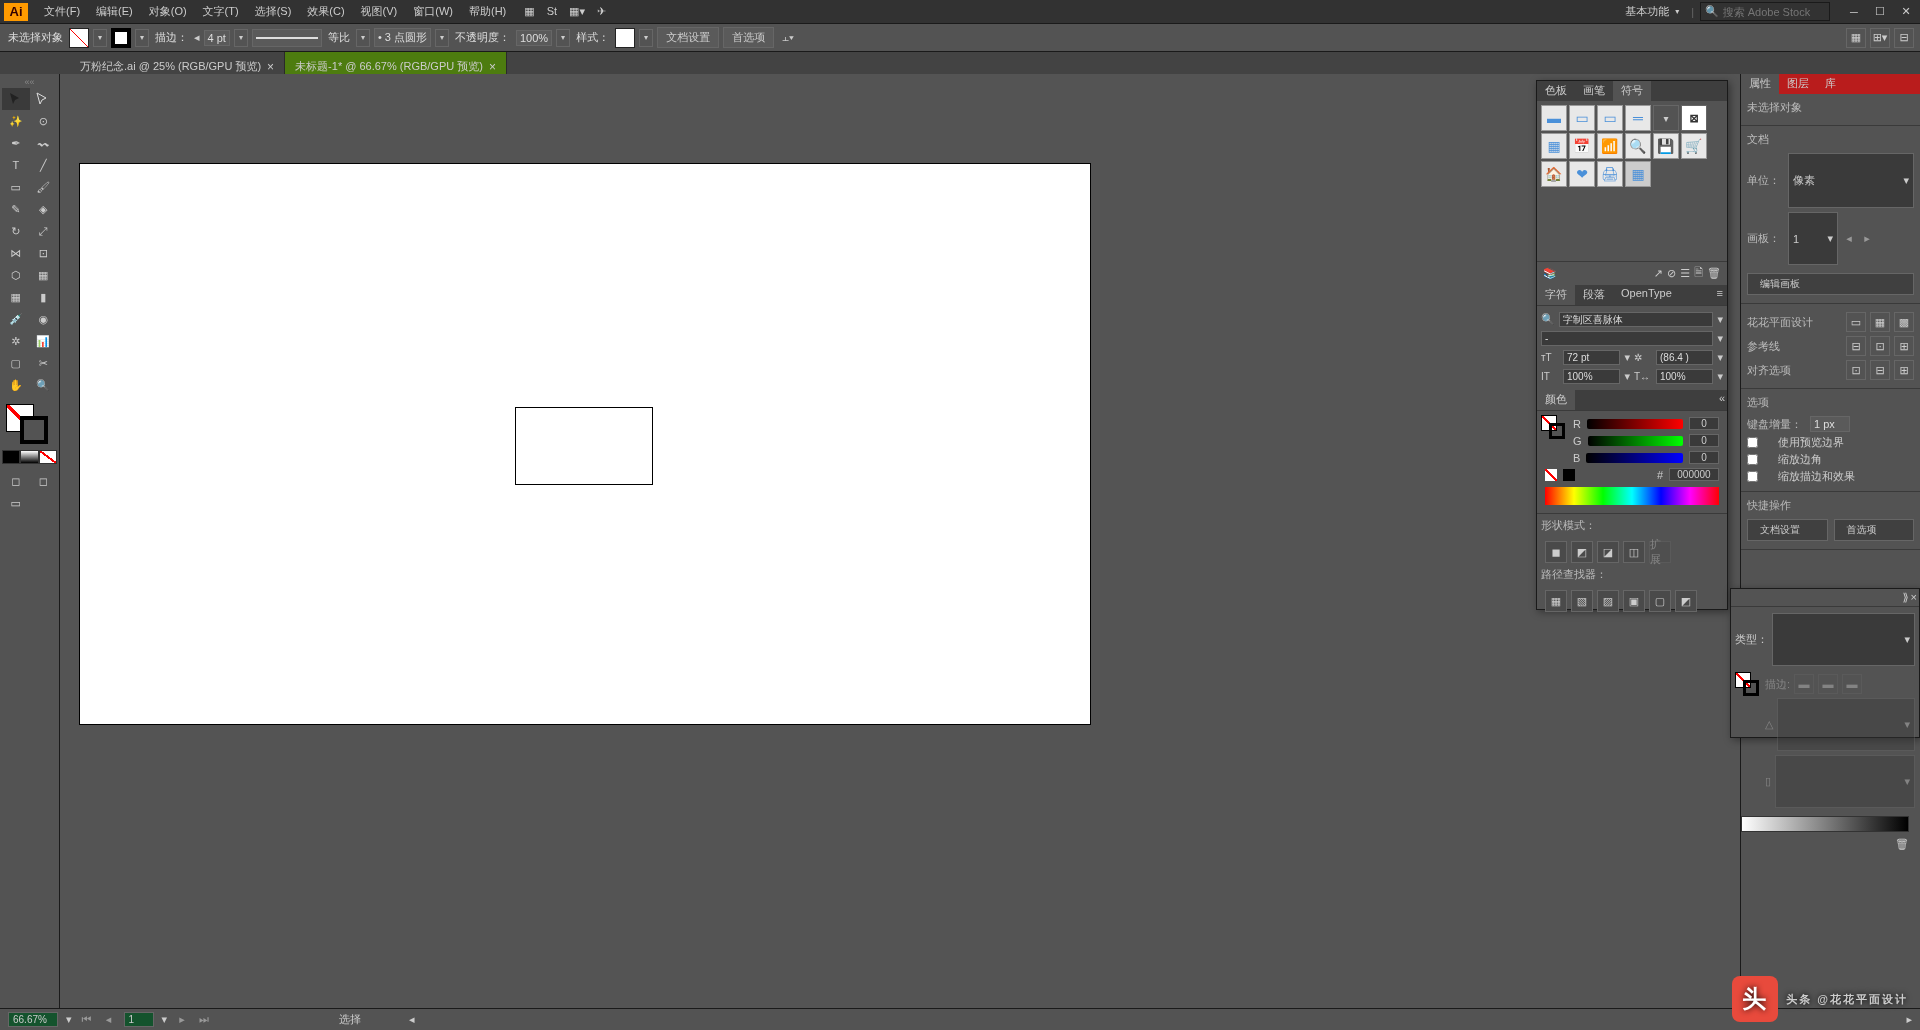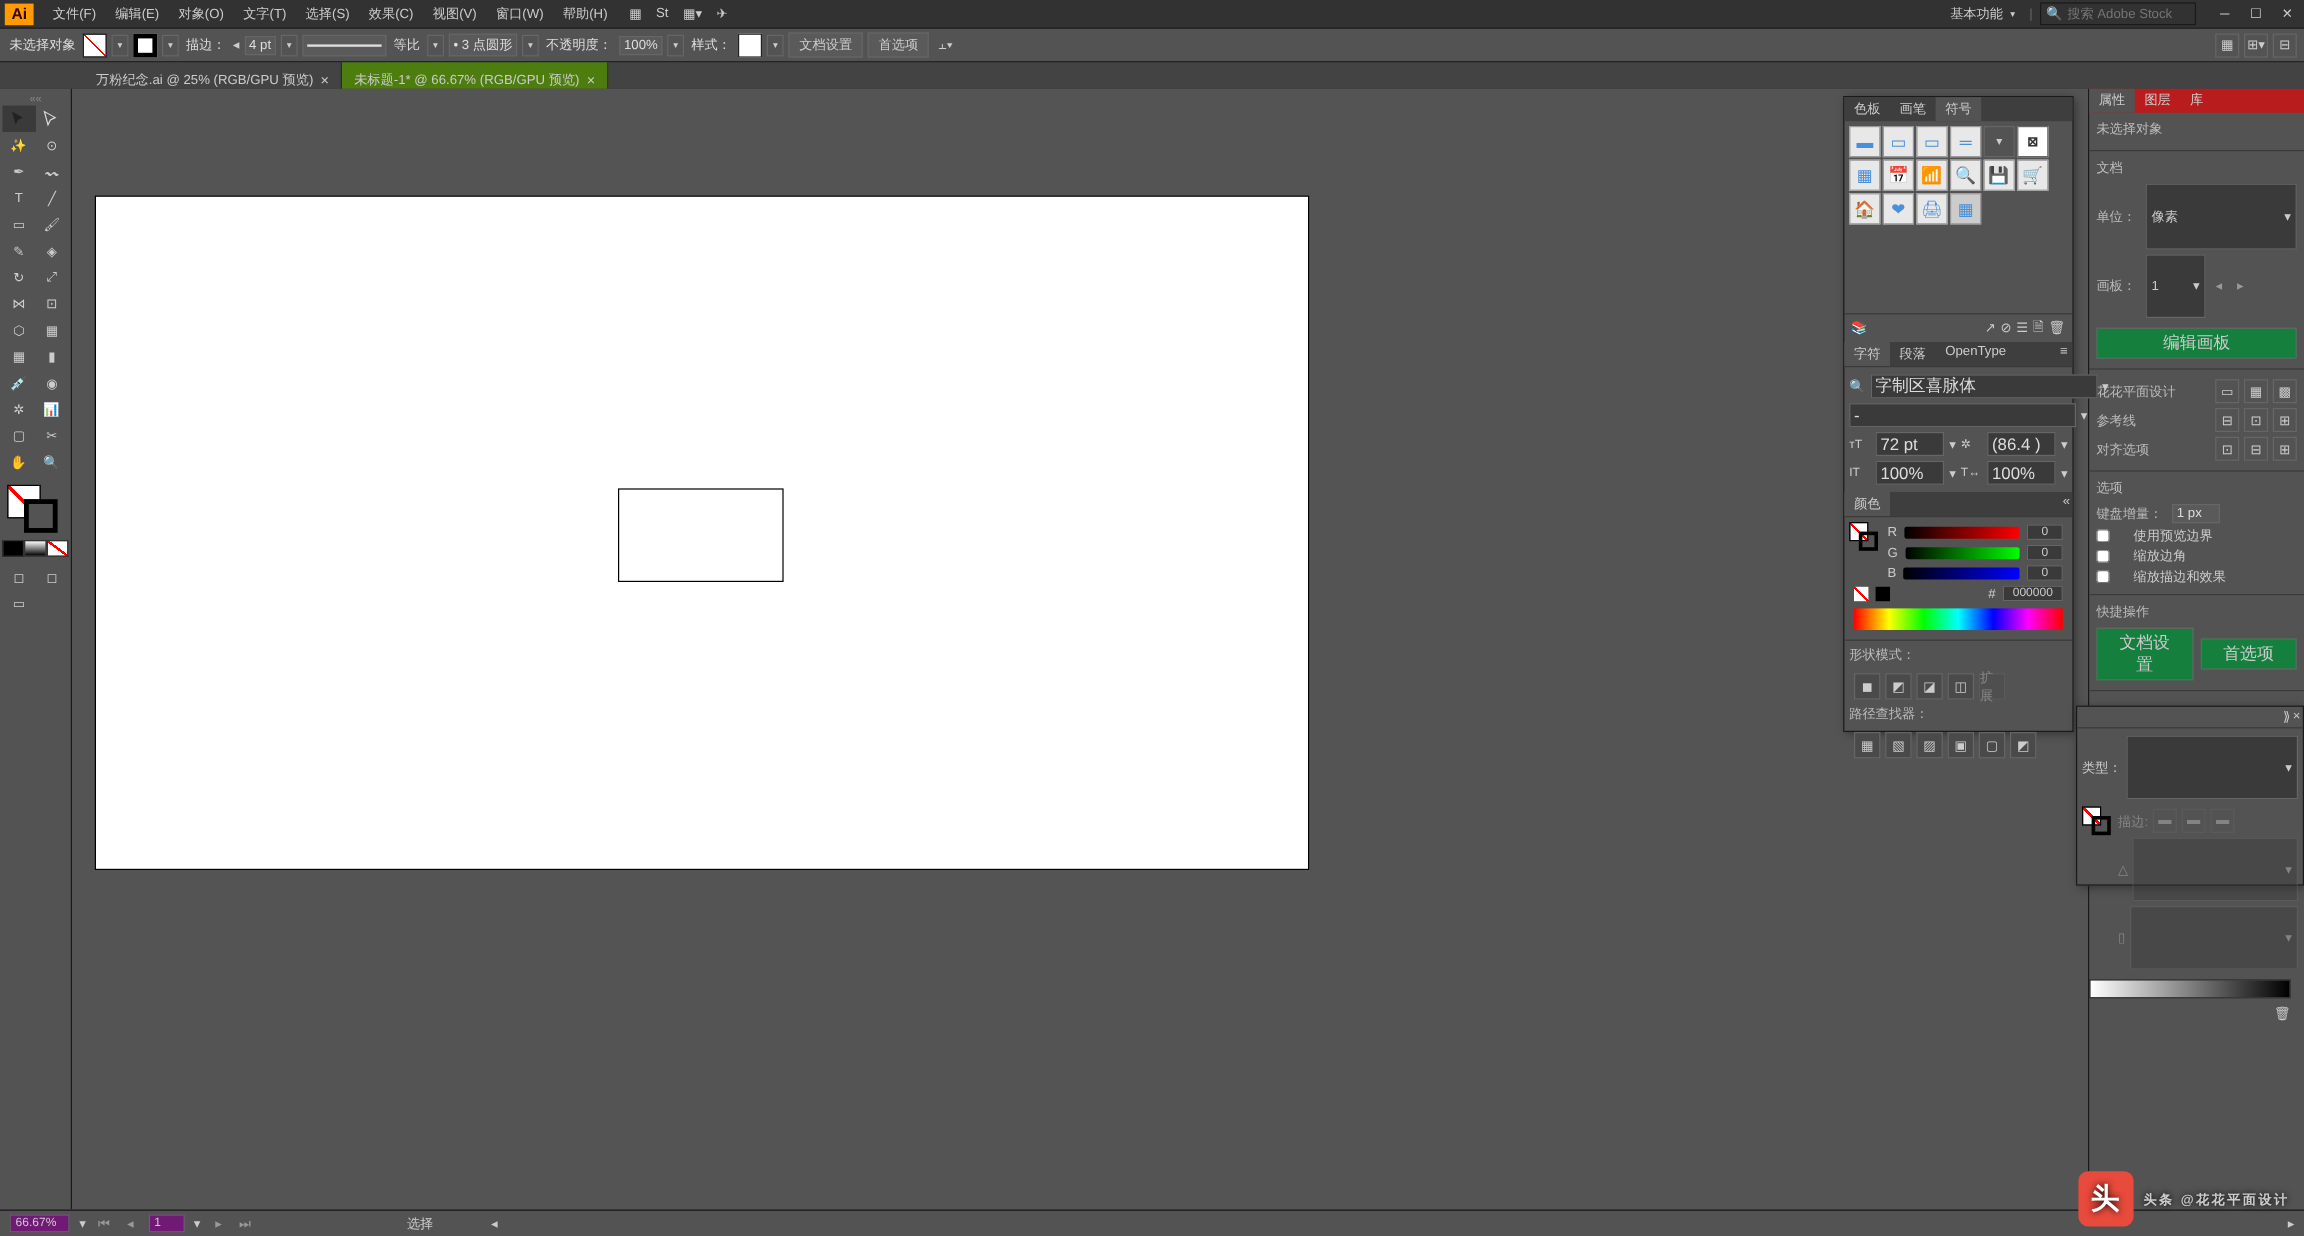--- a/index.html
+++ b/index.html
@@ -52,48 +52,48 @@
 .panel-tabs{display:flex;background:#3e3e3e;height:20px}
 .ptab{padding:2px 8px;cursor:pointer}
 .ptab.active{background:#535353}
 .symbol-grid{display:flex;flex-wrap:wrap;padding:4px;gap:2px}
 .sym{width:26px;height:26px;background:#e8e8e8;border:1px solid #999;display:flex;align-items:center;justify-content:center;color:#4a90d9;font-size:14px}
 .sym-menu{width:26px;height:26px;border:1px solid #666;display:flex;align-items:center;justify-content:center;font-size:10px}
 .sym-nobox{width:26px;height:26px;border:1px solid #666;background:#fff;display:flex;align-items:center;justify-content:center;color:#333;font-weight:bold}
 
 .panel-section{border-top:1px solid #3a3a3a;padding:4px}
 .char-row{display:flex;align-items:center;gap:4px;padding:2px 0}
-.char-input{flex:1;background:#3a3a3a;border:1px solid #666;padding:1px 3px;color:#ddd;font-size:14px}
+.char-input{flex:1;background:#3a3a3a;border:1px solid #666;padding:1px 3px;color:#ddd;font-size:10px}
 .char-lbl{font-size:10px;width:18px}
 .color-row{display:flex;align-items:center;gap:6px;padding:2px 4px}
 .slider{flex:1;height:10px;border-radius:2px}
 .slider.r{background:linear-gradient(to right,#000,#f00)}
 .slider.g{background:linear-gradient(to right,#000,#0f0)}
 .slider.b{background:linear-gradient(to right,#000,#00f)}
 .val-box{width:30px;background:#3a3a3a;border:1px solid #666;padding:0 3px;text-align:center;font-size:10px}
 .spectrum{height:18px;margin:4px;background:linear-gradient(to right,red,yellow,lime,cyan,blue,magenta,red)}
 .shape-btns{display:flex;gap:4px;padding:4px}
 .shape-btn{width:22px;height:22px;border:1px solid #666;background:#4a4a4a;display:flex;align-items:center;justify-content:center;cursor:pointer}
 
 .right-panel{width:180px;background:#535353;border-left:1px solid #1a1a1a}
 .rp-tabs{display:flex;background:#b91c1c;height:20px}
 .rp-section{padding:6px;border-bottom:1px solid #3a3a3a}
 .rp-title{color:#bbb;font-size:11px;margin-bottom:4px}
 .rp-row{display:flex;align-items:center;gap:4px;padding:2px 0}
 .rp-lbl{color:#bbb;padding-right:4px}
 .rp-dd{flex:1;background:#3a3a3a;border:1px solid #666;padding:19px 4px;display:flex;justify-content:space-between;align-items:center;font-size:10px}
-.rp-btn{background:#15803d;border:1px solid #666;padding:3px 12px;cursor:pointer;flex:1;text-align:center;font-size:14px}
+.rp-btn{background:#404040;border:1px solid #666;padding:3px 12px;cursor:pointer;flex:1;text-align:left;font-size:10px}
 .rp-check{display:flex;align-items:center;gap:20px;padding:1px 0;font-size:10px}
 .rp-check input{width:11px;height:11px}
 .icon-btn{width:20px;height:20px;border:1px solid #666;display:flex;align-items:center;justify-content:center;cursor:pointer;font-size:11px}
 
 .gradient-bar{height:16px;margin:6px;background:linear-gradient(to right,#fff,#000);border:1px solid #333}
 
 .status-bar{position:absolute;bottom:0;left:0;right:0;height:22px;background:#535353;border-top:1px solid #1a1a1a;display:flex;align-items:center;padding:0 8px;gap:8px}
-.status-input{background:#701a75;border:1px solid #666;padding:1px 4px;width:50px;font-size:10px}
+.status-input{background:#14532d;border:1px solid #666;padding:1px 4px;width:50px;font-size:10px}
 .nav-btn{width:14px;cursor:pointer;color:#999;text-align:center}
 
 .watermark{position:absolute;bottom:8px;right:12px;font-size:42px;font-weight:bold;color:#fff;text-shadow:0 0 6px #000;letter-spacing:2px;display:flex;align-items:center;gap:8px}
 .wm-logo{width:46px;height:46px;background:#e84a3c;border-radius:8px;display:flex;align-items:center;justify-content:center;font-size:24px;color:#fff}
 .collapse-top{display:flex;justify-content:flex-end;gap:2px;padding:2px;font-size:10px}
 
 .dd-arrow::after{content:"▾";font-size:8px;margin-left:2px}
 </style>
 </head>
 <body>

